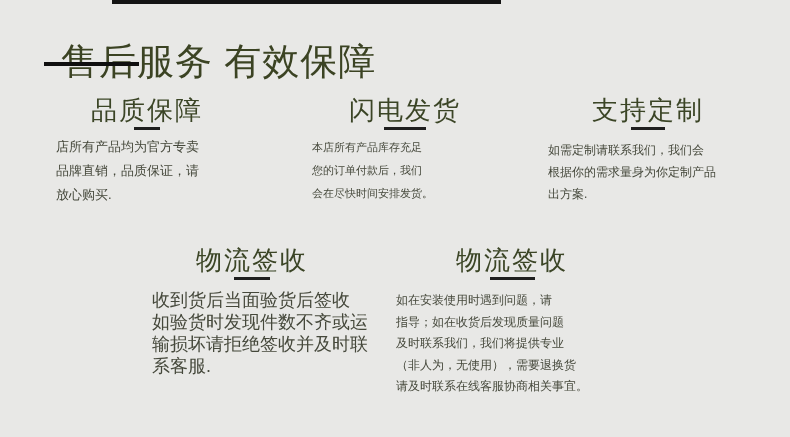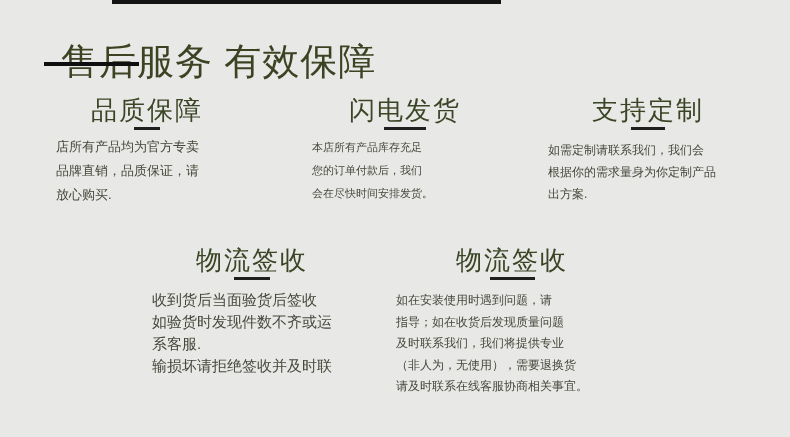--- a/index.html
+++ b/index.html
@@ -32,21 +32,21 @@
   .u36 { width:36px; } .u45 { width:45px; }
   .f-body { color:#45483b; white-space:nowrap; }
   .f-body div { white-space:nowrap; }
   #feat-quality   { left:56px;  top:96px;  width:182px; }
   #feat-quality   .f-body { margin-top:5px; font-size:13px; line-height:24px; }
   #feat-shipping  { left:312px; top:96px;  width:186px; }
   #feat-shipping  .f-body { margin-top:6px; font-size:11px; line-height:23px; }
   #feat-custom    { left:548px; top:96px;  width:200px; }
   #feat-custom    .f-body { margin-top:9px; font-size:12px; line-height:22px; }
   #feat-logistics { left:152px; top:246px; width:200px; }
-  #feat-logistics .f-body { margin-top:9px; font-size:15px; line-height:22px; }
+  #feat-logistics .f-body { margin-top:9px; font-size:18px; line-height:22px; }
   #feat-aftersale { left:396px; top:246px; width:232px; }
   #feat-aftersale .f-body { margin-top:10px; font-size:12px; line-height:21.5px; }
 </style>
 </head>
 <body>
 
 <div class="top-rule"></div>
 
 <h1 class="main-title">售后服务 有效保障</h1>
 <div class="main-underline"></div>
@@ -80,22 +80,22 @@
     <div>出方案.</div>
   </div>
 </div>
 
 <div class="feature" id="feat-logistics">
   <div class="f-title">物流签收</div>
   <div class="f-underline u36"></div>
   <div class="f-body">
     <div>收到货后当面验货后签收</div>
     <div>如验货时发现件数不齐或运</div>
+    <div>输损坏请拒绝签收并及时联</div>
     <div>系客服.</div>
-    <div>输损坏请拒绝签收并及时联</div>
   </div>
 </div>
 
 <div class="feature" id="feat-aftersale">
   <div class="f-title">物流签收</div>
   <div class="f-underline u45"></div>
   <div class="f-body">
     <div>如在安装使用时遇到问题，请</div>
     <div>指导；如在收货后发现质量问题</div>
     <div>及时联系我们，我们将提供专业</div>

